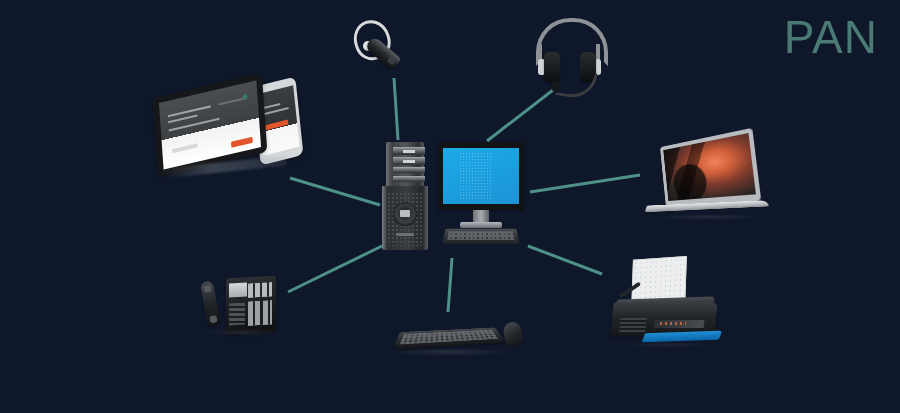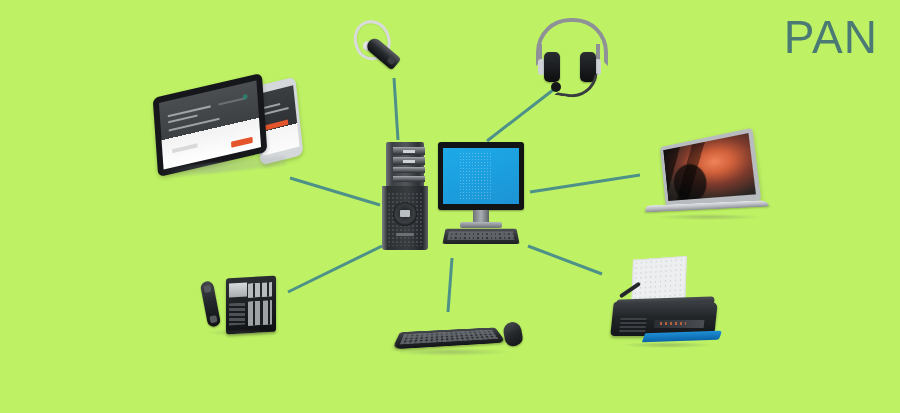--- a/index.html
+++ b/index.html
@@ -397,21 +397,21 @@
   .dp-handset::before { top:4px; }
   .dp-handset::after { bottom:4px; }
   .dp-shadow {
     position: absolute; left: 6px; top: 54px; width: 74px; height: 7px;
     background: radial-gradient(ellipse at 50% 50%, rgba(90,95,100,.26), rgba(90,95,100,0) 72%);
   }
 </style>
 </head>
 <body>
 
-<div id="stage" style="background: #bef264;">
+<div id="stage" style="background: #0f172a;">
 
   <svg id="links" viewBox="0 0 900 413" preserveAspectRatio="none">
       <line x1="380" y1="205" x2="290" y2="178" stroke="#4d9189" stroke-width="3" stroke-linecap="butt"></line>
       <line x1="398" y1="140" x2="394" y2="78" stroke="#4d9189" stroke-width="3" stroke-linecap="butt"></line>
       <line x1="487" y1="141" x2="553" y2="90" stroke="#4d9189" stroke-width="3" stroke-linecap="butt"></line>
       <line x1="530" y1="192" x2="640" y2="175" stroke="#4d9189" stroke-width="3" stroke-linecap="butt"></line>
       <line x1="528" y1="246" x2="602" y2="274" stroke="#4d9189" stroke-width="3" stroke-linecap="butt"></line>
       <line x1="452" y1="258" x2="448" y2="312" stroke="#4d9189" stroke-width="3" stroke-linecap="butt"></line>
       <line x1="382" y1="246" x2="288" y2="292" stroke="#4d9189" stroke-width="3" stroke-linecap="butt"></line>
     </svg>

